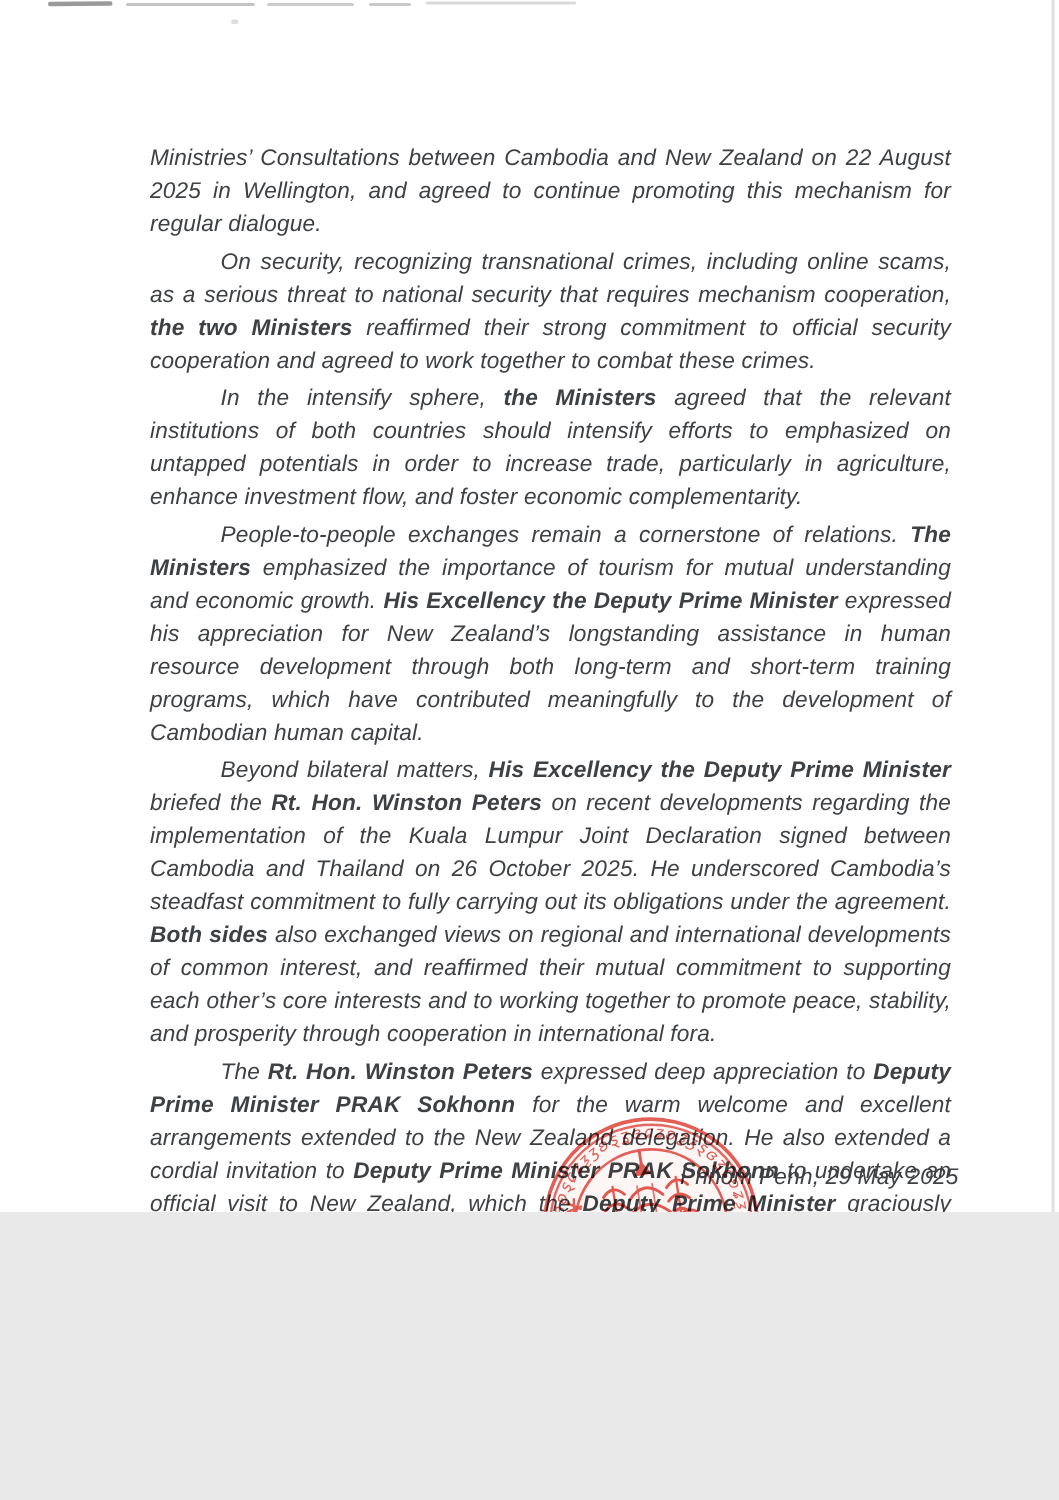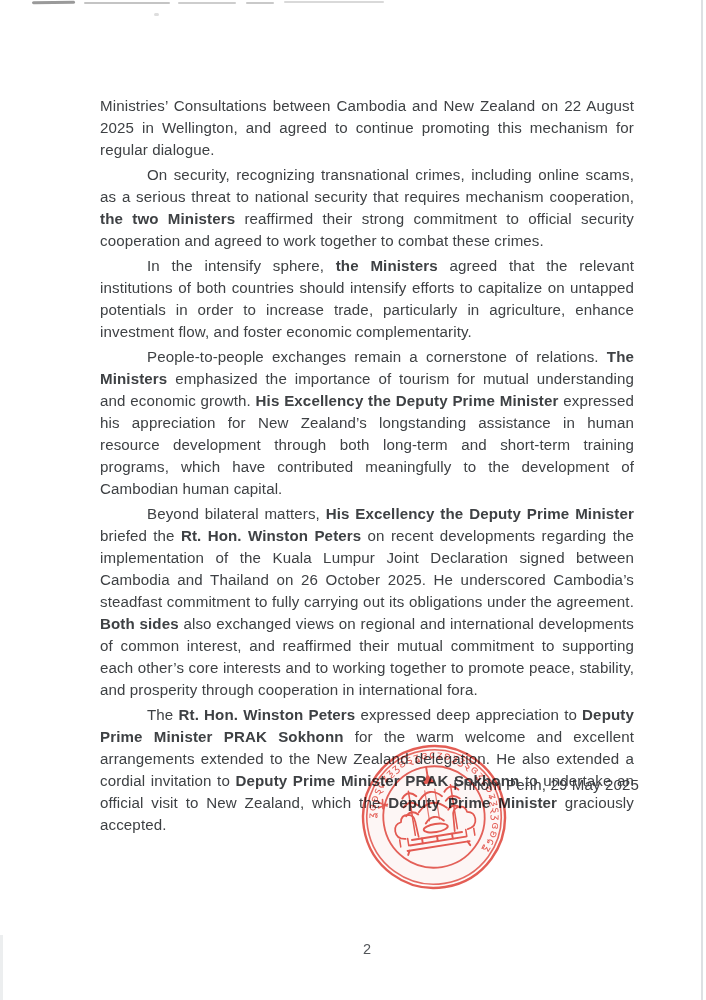--- a/index.html
+++ b/index.html
@@ -1,22 +1,23 @@
 <!DOCTYPE html>
 <html style="--seal-color: #df463d;"><head>
 <meta charset="utf-8">
 <style>
   html,body{margin:0;padding:0;background:#e9e9e9;}
   .page{
     position:relative;
-    width:706px;height:1000px;
+    width:706px;height:808px;
     margin:0 auto;
     background:#ffffff;
     overflow:hidden;
     font-family:"Liberation Sans", sans-serif;
+    font-style:italic;
   }
   
   .content{
     position:absolute;
     left:100px;top:95px;width:534px;
   }
   .para{
     margin:0 0 3px 0;
     font-size:15.1px;
     line-height:22px;
@@ -78,21 +79,21 @@
   <div class="artifact a4"></div>
   <div class="artifact a5"></div>
   <div class="artifact a6"></div>
   <div class="artifact a7"></div>
   <div class="artifact a8"></div>
 
   <div class="content">
     <div>
         <p class="para"><span>Ministries’ Consultations between Cambodia and New Zealand on 22 August 2025 in Wellington, and agreed to continue promoting this mechanism for regular dialogue.</span></p>
         <p class="para indent"><span>On security, recognizing transnational crimes, including online scams, as a serious threat to national security that requires mechanism cooperation, </span><span class="b">the two Ministers</span><span> reaffirmed their strong commitment to official security cooperation and agreed to work together to combat these crimes.</span></p>
-        <p class="para indent"><span>In the intensify sphere, </span><span class="b">the Ministers</span><span> agreed that the relevant institutions of both countries should intensify efforts to capitalize on untapped potentials in order to increase trade, particularly in agriculture, enhance investment flow, and foster economic complementarity.</span></p>
+        <p class="para indent"><span>In the intensify sphere, </span><span class="b">the Ministers</span><span> agreed that the relevant institutions of both countries should intensify efforts to emphasized on untapped potentials in order to increase trade, particularly in agriculture, enhance investment flow, and foster economic complementarity.</span></p>
         <p class="para indent"><span>People-to-people exchanges remain a cornerstone of relations. </span><span class="b">The Ministers</span><span> emphasized the importance of tourism for mutual understanding and economic growth. </span><span class="b">His Excellency the Deputy Prime Minister</span><span> expressed his appreciation for New Zealand’s longstanding assistance in human resource development through both long-term and short-term training programs, which have contributed meaningfully to the development of Cambodian human capital.</span></p>
         <p class="para indent"><span>Beyond bilateral matters, </span><span class="b">His Excellency the Deputy Prime Minister</span><span> briefed the </span><span class="b">Rt. Hon. Winston Peters</span><span> on recent developments regarding the implementation of the Kuala Lumpur Joint Declaration signed between Cambodia and Thailand on 26 October 2025. He underscored Cambodia’s steadfast commitment to fully carrying out its obligations under the agreement. </span><span class="b">Both sides</span><span> also exchanged views on regional and international developments of common interest, and reaffirmed their mutual commitment to supporting each other’s core interests and to working together to promote peace, stability, and prosperity through cooperation in international fora.</span></p>
         <p class="para indent"><span>The </span><span class="b">Rt. Hon. Winston Peters</span><span> expressed deep appreciation to </span><span class="b">Deputy Prime Minister PRAK Sokhonn</span><span> for the warm welcome and excellent arrangements extended to the New Zealand delegation. He also extended a cordial invitation to </span><span class="b">Deputy Prime Minister PRAK Sokhonn</span><span> to undertake an official visit to New Zealand, which the </span><span class="b">Deputy Prime Minister</span><span> graciously accepted.</span></p>
       </div>
   </div>
 
   <div class="dateline">Phnom Penh, 29 May 2025</div>
 
   <div class="seal">
     <svg viewBox="0 0 150 150" xmlns="http://www.w3.org/2000/svg" aria-hidden="true">

